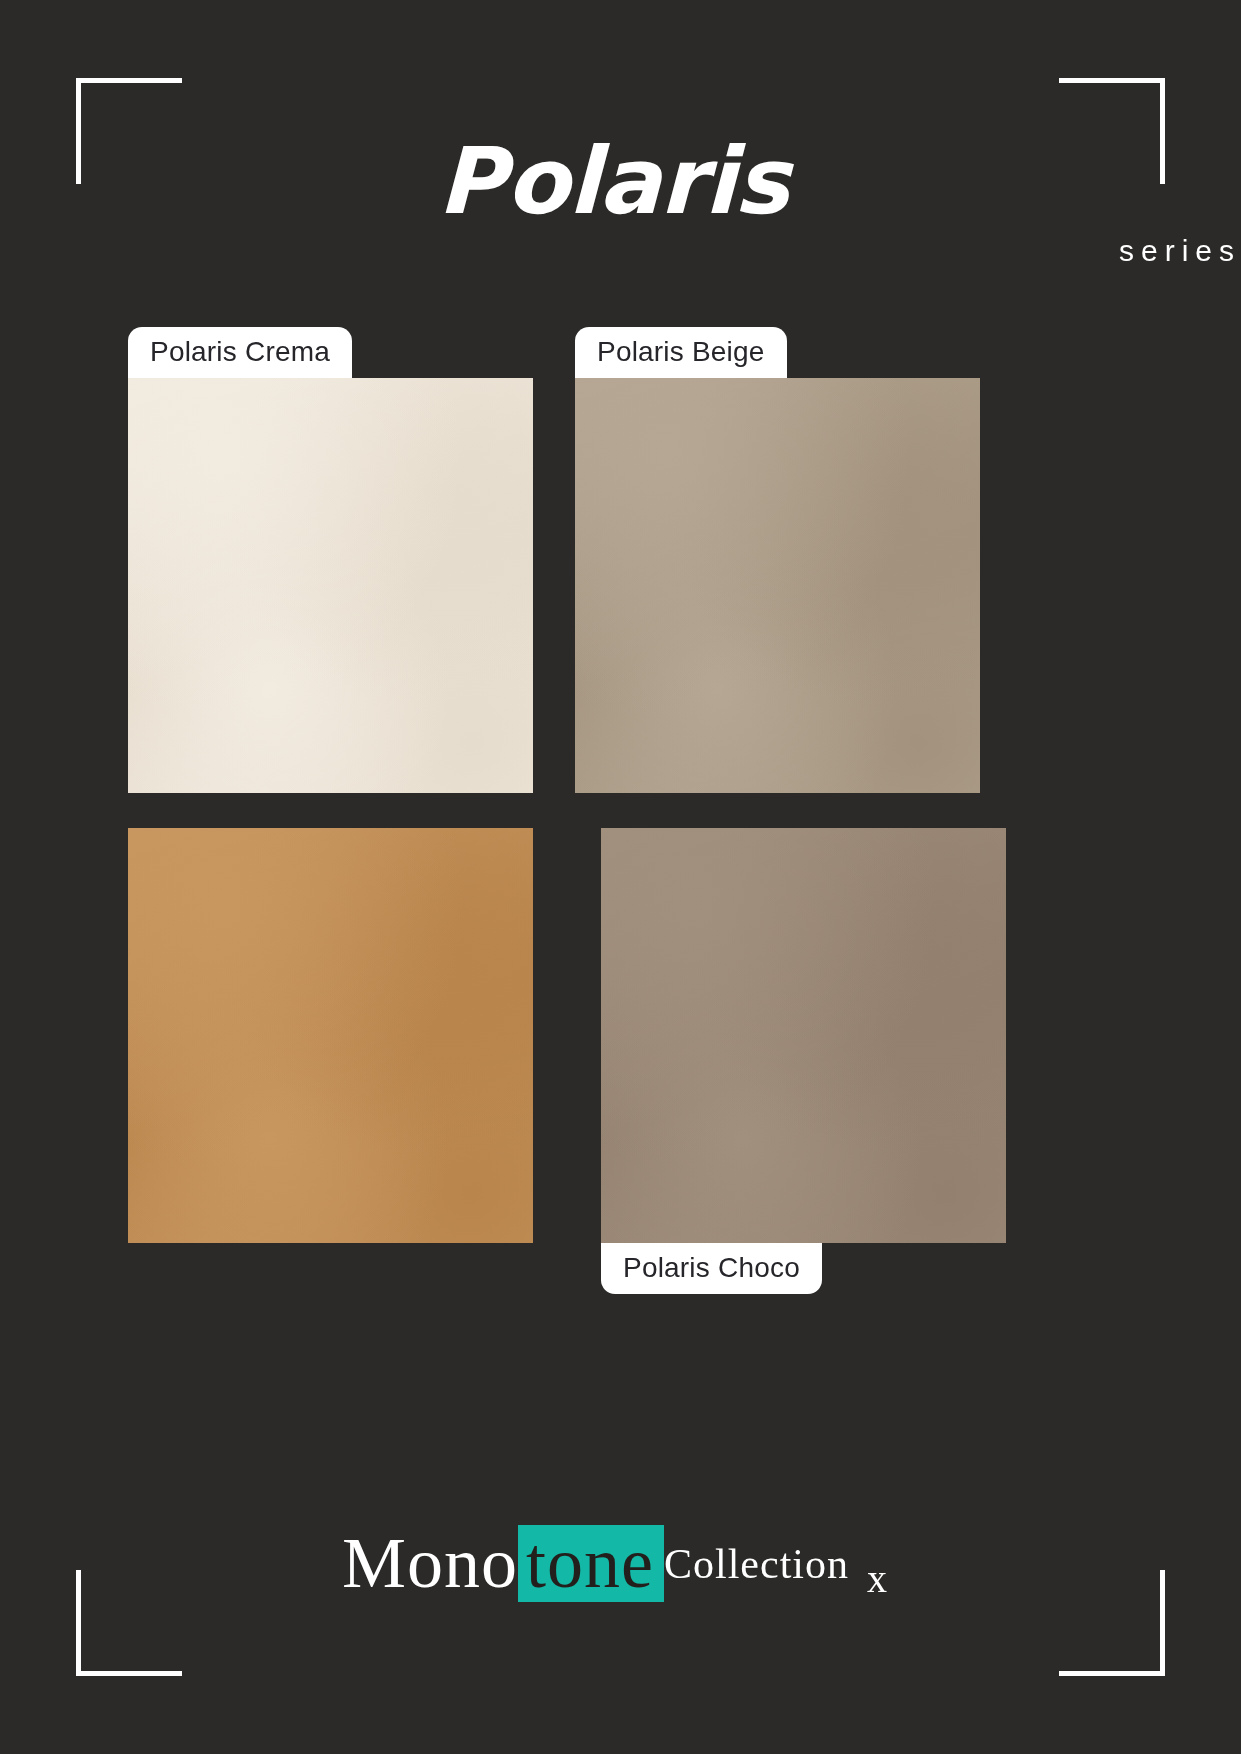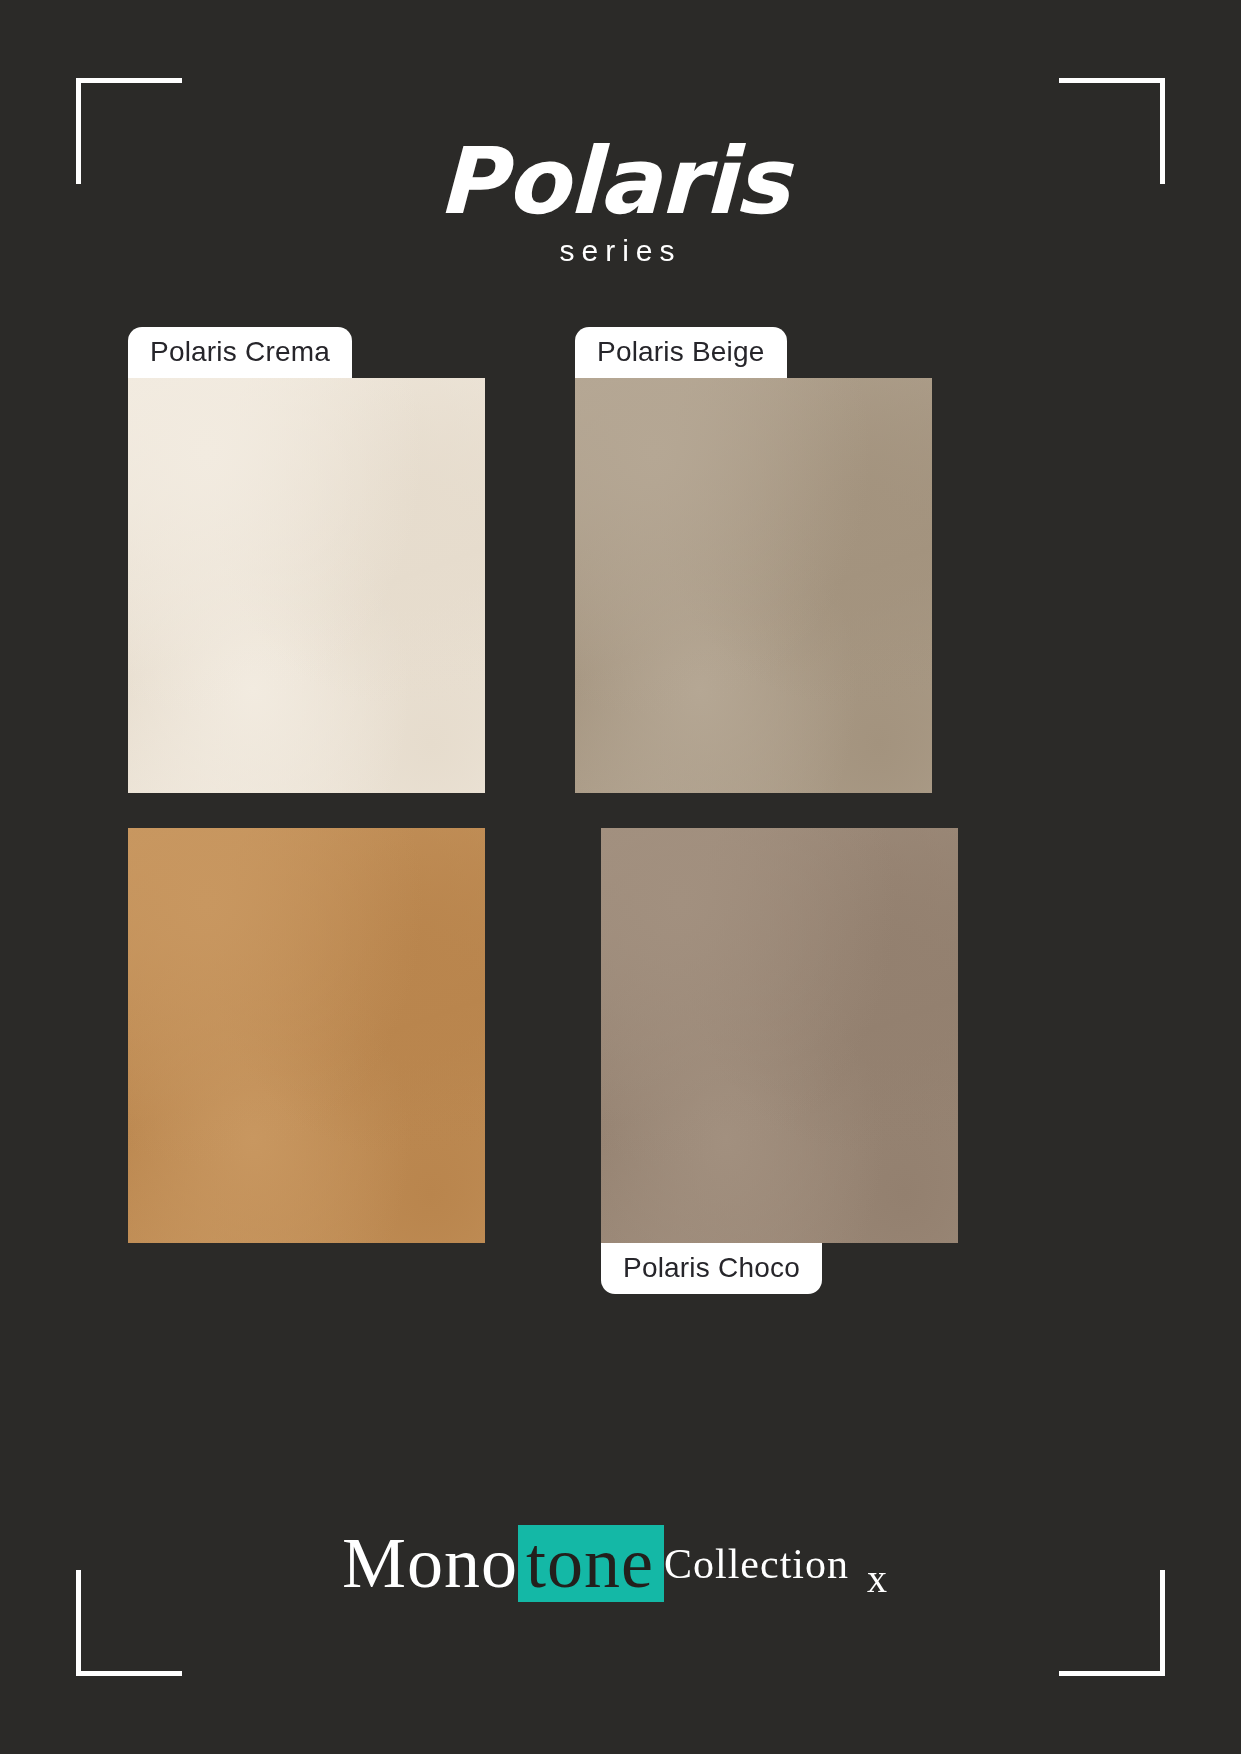--- a/index.html
+++ b/index.html
@@ -68,34 +68,34 @@
     transform: skewX(-4deg);
     display: inline-block;
   }
   .brand-sub {
     margin-top: 6px;
     font-family: "Liberation Sans", sans-serif;
     font-size: 30px;
     font-weight: 300;
     color: #ffffff;
     letter-spacing: 7px;
-    text-align: center;
+    text-align: right;
   }
 
   
   .grid {
     position: absolute;
     top: 378px;
     left: 128px;
     width: 985px;
     height: 880px;
   }
   .swatch {
     position: absolute;
-    width: 357px;
+    width: 405px;
     height: 415px;
   }
   .swatch-1 { left: 0;   top: 0; }
   .swatch-2 { left: 447px; top: 0; }
   .swatch-3 { left: 0;   top: 450px; }
   .swatch-4 { left: 473px; top: 450px; }
 
   .tile {
     position: absolute;
     inset: 0;

